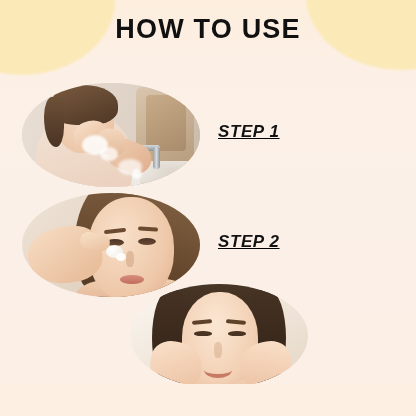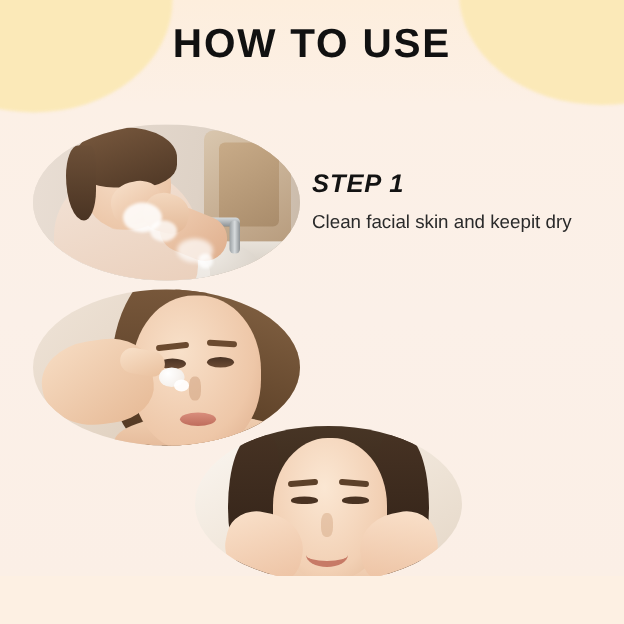--- a/index.html
+++ b/index.html
@@ -75,23 +75,24 @@
     overflow: hidden;
     flex: none;
     box-shadow: 0 0 0 0 rgba(0,0,0,0);
   }
   .photo .inner {
     position: absolute;
     inset: 0;
   }
 
   .text-col {
-    margin-left: 8px;
+    margin-left: 18px;
     flex: 1;
     padding-right: 8px;
+    text-decoration: underline;
   }
   .step-label {
     font-size: 17px;
     font-weight: bold;
     font-style: italic;
     color: #131313;
     letter-spacing: 0.6px;
     margin-bottom: 7px;
     font-family: "Liberation Sans", sans-serif;
   }
@@ -249,21 +250,20 @@
         <div class="p1-hand1"></div>
         <div class="p1-hand2"></div>
         <div class="p1-foam1"></div>
         <div class="p1-foam2"></div>
         <div class="p1-foam3"></div>
         <div class="p1-drop"></div>
       </div>
     </div>
     <div class="text-col">
       <div class="step-label">STEP 1</div>
-      <div class="step-desc">Clean facial skin and keepit dry</div>
     </div>
   </div>
 
   <div class="step-row row2">
     <div class="photo">
       <div class="inner">
         <div class="p2-bg"></div>
         <div class="p2-hair"></div>
         <div class="p2-hair-l"></div>
         <div class="p2-shoulder"></div>
@@ -275,20 +275,21 @@
         <div class="p2-eye2"></div>
         <div class="p2-nose"></div>
         <div class="p2-lip"></div>
         <div class="p2-hand"></div>
         <div class="p2-finger"></div>
         <div class="p2-cream"></div>
         <div class="p2-cream2"></div>
       </div>
     </div>
     <div class="text-col">
+      <div class="step-label">STEP 2</div>
     </div>
   </div>
 
   <div class="step-row row3">
     <div class="photo">
       <div class="inner">
         <div class="p3-bg"></div>
         <div class="p3-shoulder"></div>
         <div class="p3-hair"></div>
         <div class="p3-hair-l"></div>

